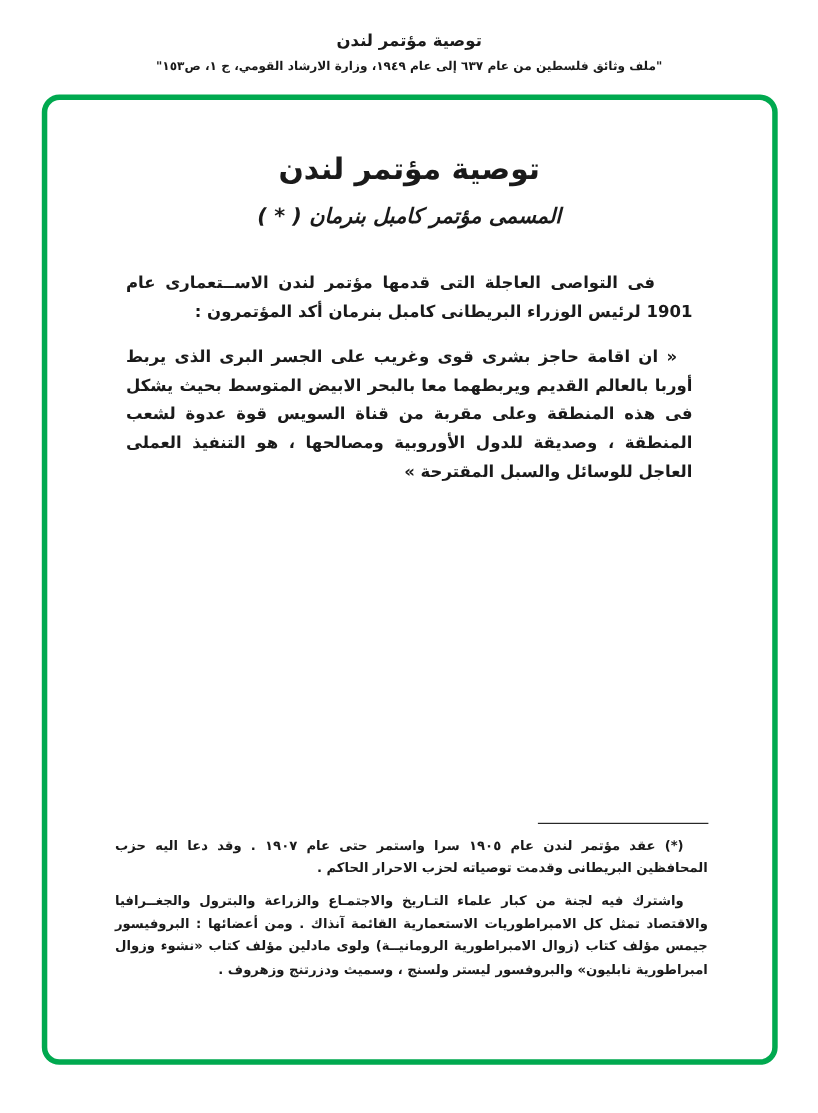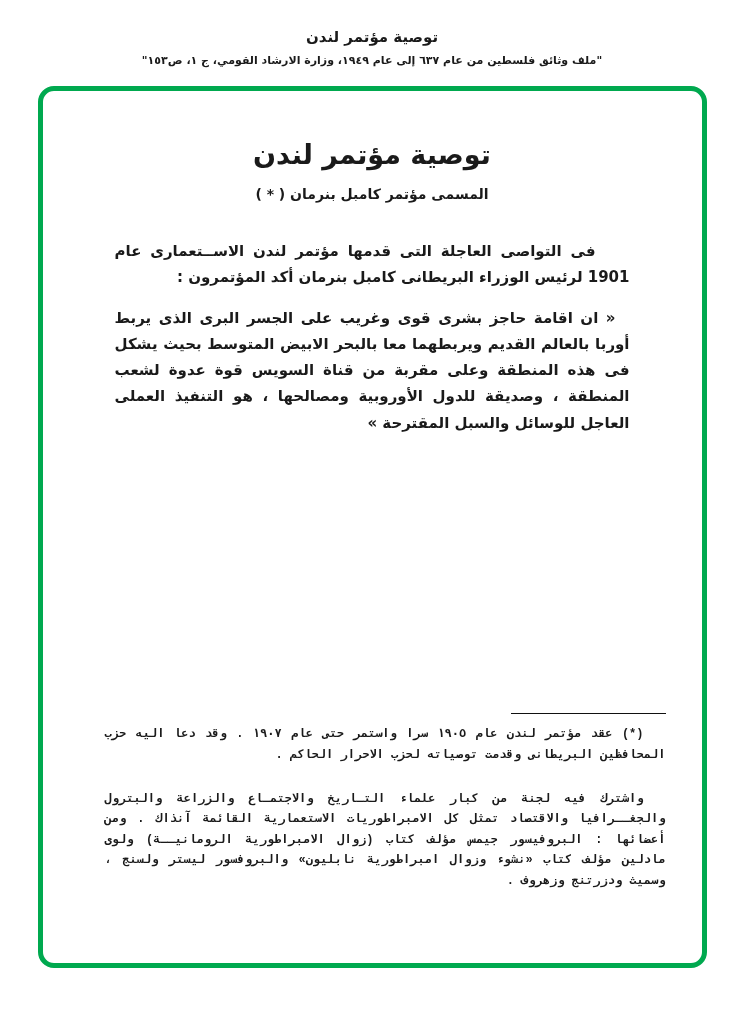--- a/index.html
+++ b/index.html
@@ -42,23 +42,24 @@
     background:#ffffff;
   }
   .doc-title{
     text-align:center;
     font-size:27px;
     font-weight:bold;
     margin-top:6px;
   }
   .doc-subtitle{
     text-align:center;
-    font-size:14px;
+    font-size:19px;
     font-weight:bold;
     margin-top:16px;
+    font-style:italic;
   }
   .doc-year{
     text-align:center;
     font-size:15px;
     font-weight:bold;
     margin-top:14px;
   }
   .body-para{
     font-size:15px;
     font-weight:bold;
@@ -69,38 +70,37 @@
     margin-top:36px;
     text-indent:34px;
   }
   .body-para.quote{
     margin-top:14px;
     text-indent:14px;
   }
   .footnote-area{
     position:absolute;
     bottom:72px;
-    right:36px;
+    right:58px;
     left:62px;
-    font-family:Liberation Mono, monospace;
   }
   .footnote-rule{
     width:155px;
     border-top:1.5px solid #111;
     margin-bottom:10px;
   }
   .footnote{
     font-size:12px;
     font-weight:bold;
     line-height:1.7;
     text-align:justify;
     text-indent:22px;
   }
   .footnote + .footnote{
-    margin-top:24px;
+    margin-top:10px;
   }
 </style>
 </head>
 <body>
 
 <div class="page-header">
   <div class="header-title">توصية مؤتمر لندن</div>
   <div class="header-source">"ملف وثائق فلسطين من عام ٦٣٧ إلى عام ١٩٤٩، وزارة الارشاد القومي، ج ١، ص١٥٣"</div>
 </div>
 

